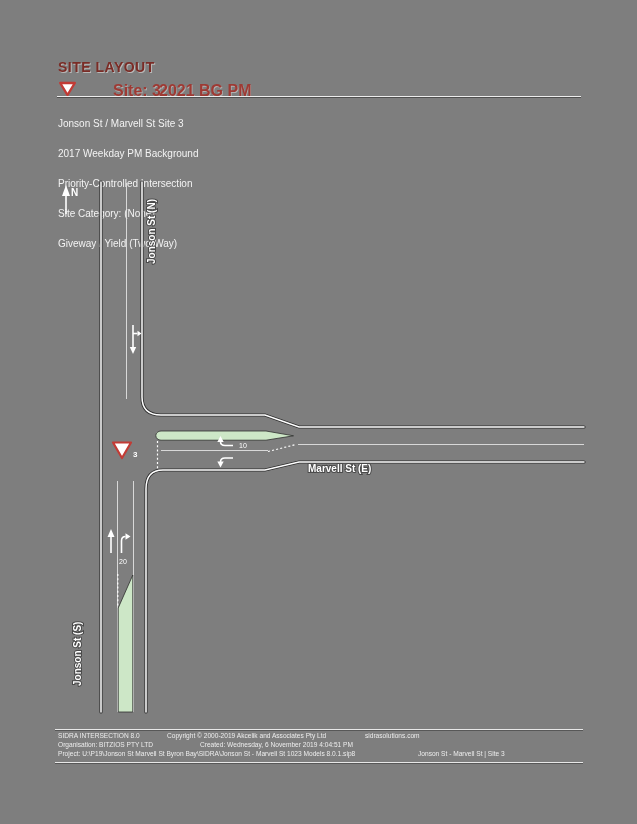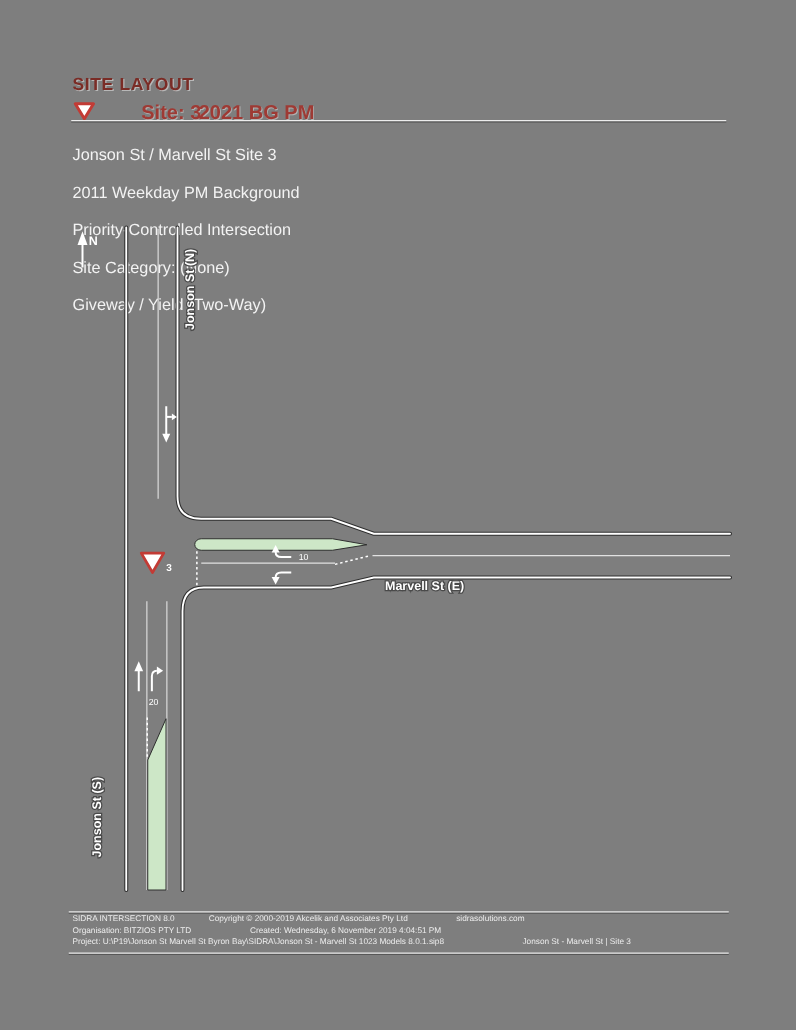--- a/index.html
+++ b/index.html
@@ -4,21 +4,21 @@
 <style>
   html,body{margin:0;padding:0;background:#6f6f6f;}
   .page{position:relative;width:637px;height:824px;background:#7e7e7e;overflow:hidden;
         font-family:"Liberation Sans",sans-serif;}
   .abs{position:absolute;}
   .title{left:58px;top:59px;font-size:14px;font-weight:bold;letter-spacing:.5px;
          color:#7a2c26;text-shadow:1px 1px 0 rgba(255,255,255,.45);}
   .siteline{top:82px;font-size:16px;font-weight:bold;color:#9e3a34;
             text-shadow:.7px .7px 0 rgba(255,255,255,.4);margin-left:32px;}
   .rule{left:57px;top:96px;width:524px;height:1px;background:#ededed;box-shadow:0 1px 0 rgba(40,40,40,.55);}
-  .desc{left:58px;top:99px;font-size:13px;line-height:10px;color:#f3f3f3;white-space:pre;}
+  .desc{left:58px;top:99px;font-size:10px;line-height:10px;color:#f3f3f3;white-space:pre;}
   .footer-sep{left:55px;width:528px;height:1px;background:#e8e8e8;box-shadow:0 1px 0 rgba(40,40,40,.45);}
   .ft{font-size:6.6px;color:#ededed;white-space:nowrap;}
   svg text{font-family:"Liberation Sans",sans-serif;}
   .st{font-size:10px;font-weight:bold;fill:#ffffff;stroke:#4a4a4a;stroke-width:2px;paint-order:stroke;}
   .lanenum{font-size:7px;fill:#ffffff;}
   .dk{fill:none;stroke:#2f2f2f;stroke-width:3.2;stroke-linecap:round;}
   .wt{fill:none;stroke:#ffffff;stroke-width:1.5;stroke-linecap:round;}
   .lane{fill:none;stroke:#e2e2e2;stroke-width:.9;}
   .dash{fill:none;stroke:#ffffff;stroke-width:1.2;stroke-dasharray:2 2.2;}
   .arrow{stroke:#ffffff;stroke-width:1.6;fill:none;}
@@ -33,21 +33,21 @@
 
   <svg class="abs" style="left:58px;top:81px" width="19" height="16" viewBox="0 0 19 16">
     <polygon points="2.2,2 16.8,2 9.5,14" fill="#ffffff" stroke="#c23b35" stroke-width="2.4" stroke-linejoin="round"></polygon>
   </svg>
   <div class="abs siteline" style="left:81px">Site: 3</div>
   <div class="abs siteline" style="left:127px">2021 BG PM</div>
   <div class="abs rule"></div>
 
   <div class="abs desc">
     <div>Jonson St / Marvell St Site 3</div>
-    <div>2011 Weekday PM Background</div>
+    <div>2017 Weekday PM Background</div>
     <div>Priority-Controlled Intersection</div>
     <div>Site Category: (None)</div>
     <div>Giveway / Yield (Two-Way)</div>
   </div>
 
   <svg class="abs" style="left:0;top:0" width="637" height="824" viewBox="0 0 637 824">
     <defs>
       <path id="edgeW" d="M101,182 L101,712"></path>
       <path id="edgeNE" d="M142,182 L142,397 Q142,415 161,415 L265,415 L299,427 L584,427"></path>
       <path id="edgeSE" d="M584,462 L299,462 L265,470 L163,470 Q146,470 146,489 L146,712"></path>

